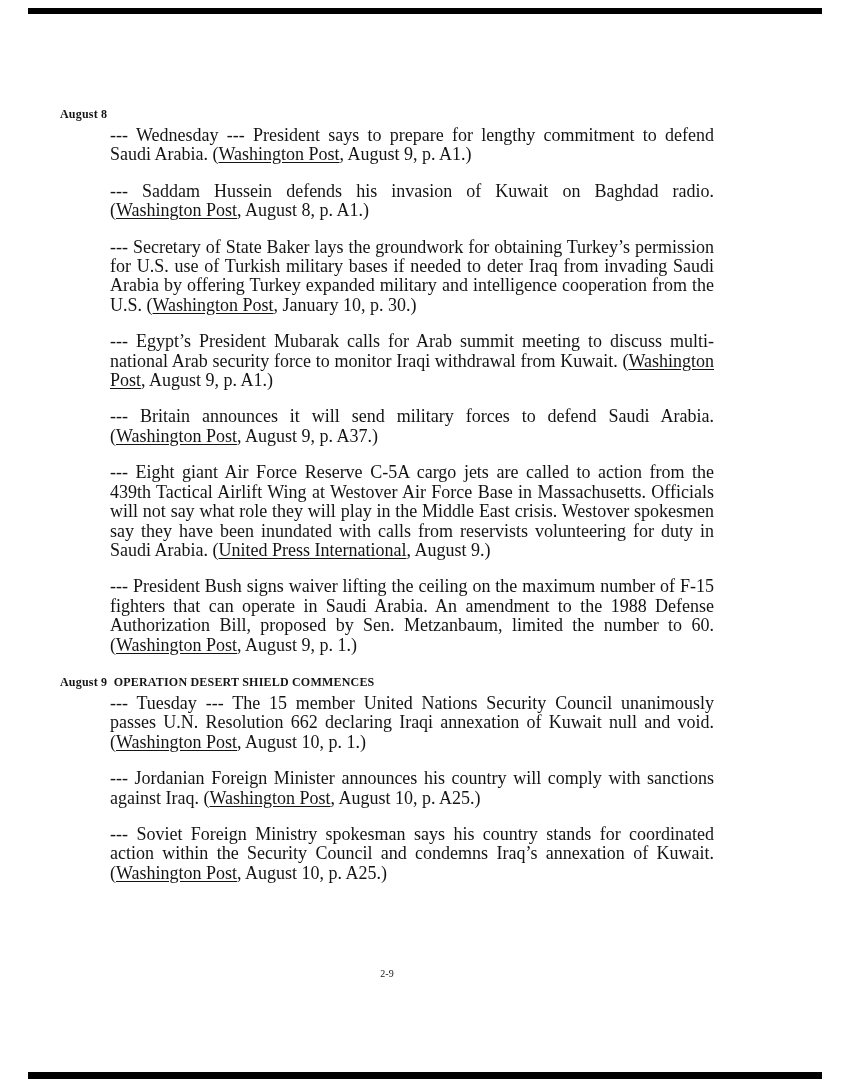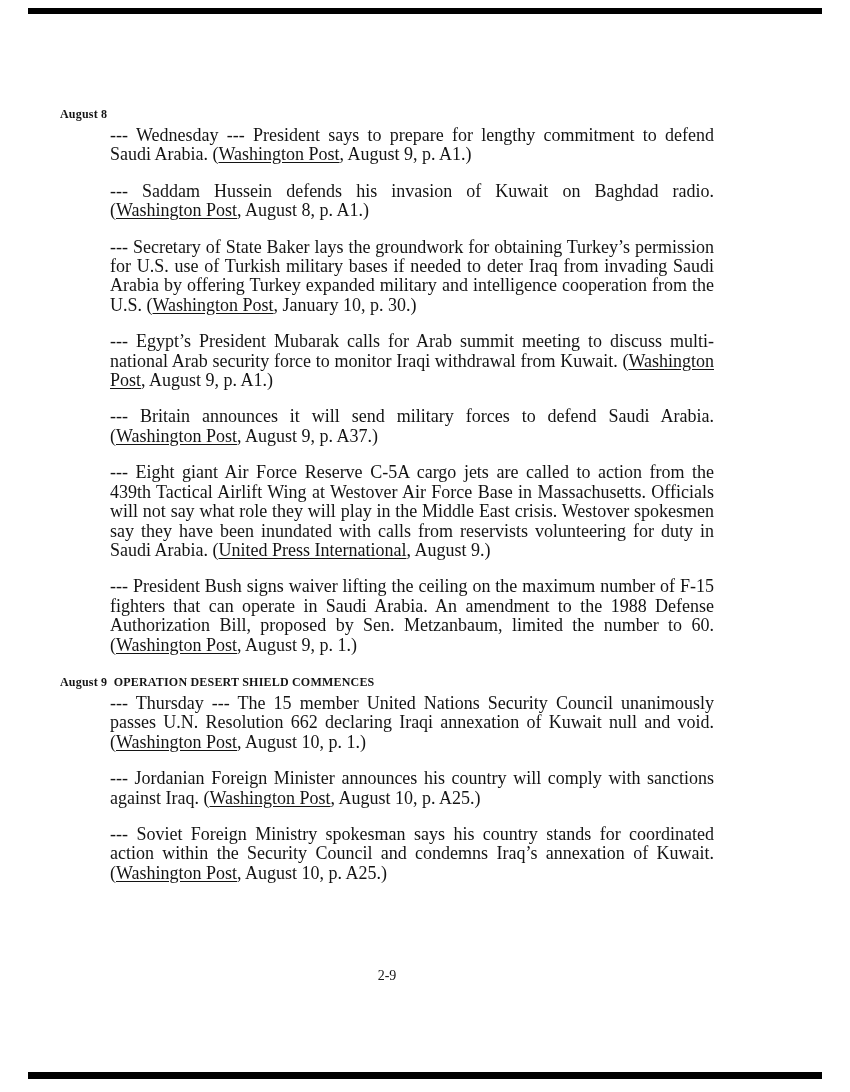--- a/index.html
+++ b/index.html
@@ -47,41 +47,41 @@
   .entry .u {
     text-decoration: underline;
     text-underline-offset: 2px;
   }
   .page-number {
     position: absolute;
     top: 968px;
     left: 60px;
     width: 654px;
     text-align: center;
-    font-size: 14px;
+    font-size: 10px;
   }
 </style>
 </head>
 <body>
 
 <div class="page">
   <div class="rule top"></div>
   <div class="content" id="sections-root">
       <div class="section">
         <div class="section-heading">August 8</div>
         <p class="entry"><span>--- Wednesday --- President says to prepare for lengthy commitment to defend Saudi Arabia. (</span><span class="u">Washington Post</span><span>, August 9, p. A1.)</span></p>
         <p class="entry"><span>--- Saddam Hussein defends his invasion of Kuwait on Baghdad radio. (</span><span class="u">Washington Post</span><span>, August 8, p. A1.)</span></p>
         <p class="entry"><span>--- Secretary of State Baker lays the groundwork for obtaining Turkey’s permission for U.S. use of Turkish military bases if needed to deter Iraq from invading Saudi Arabia by offering Turkey expanded military and intelligence cooperation from the U.S. (</span><span class="u">Washington Post</span><span>, January 10, p. 30.)</span></p>
         <p class="entry"><span>--- Egypt’s President Mubarak calls for Arab summit meeting to discuss multi-national Arab security force to monitor Iraqi withdrawal from Kuwait. (</span><span class="u">Washington Post</span><span>, August 9, p. A1.)</span></p>
         <p class="entry"><span>--- Britain announces it will send military forces to defend Saudi Arabia. (</span><span class="u">Washington Post</span><span>, August 9, p. A37.)</span></p>
         <p class="entry"><span>--- Eight giant Air Force Reserve C-5A cargo jets are called to action from the 439th Tactical Airlift Wing at Westover Air Force Base in Massachusetts. Officials will not say what role they will play in the Middle East crisis. Westover spokesmen say they have been inundated with calls from reservists volunteering for duty in Saudi Arabia. (</span><span class="u">United Press International</span><span>, August 9.)</span></p>
         <p class="entry"><span>--- President Bush signs waiver lifting the ceiling on the maximum number of F-15 fighters that can operate in Saudi Arabia. An amendment to the 1988 Defense Authorization Bill, proposed by Sen. Metzanbaum, limited the number to 60. (</span><span class="u">Washington Post</span><span>, August 9, p. 1.)</span></p>
       </div>
       <div class="section">
         <div class="section-heading">August 9  OPERATION DESERT SHIELD COMMENCES</div>
-        <p class="entry"><span>--- Thursday --- The 15 member United Nations Security Council unanimously passes U.N. Resolution 662 declaring Iraqi annexation of Kuwait null and void. (</span><span class="u">Washington Post</span><span>, August 10, p. 1.)</span></p>
+        <p class="entry"><span>--- Tuesday --- The 15 member United Nations Security Council unanimously passes U.N. Resolution 662 declaring Iraqi annexation of Kuwait null and void. (</span><span class="u">Washington Post</span><span>, August 10, p. 1.)</span></p>
         <p class="entry"><span>--- Jordanian Foreign Minister announces his country will comply with sanctions against Iraq. (</span><span class="u">Washington Post</span><span>, August 10, p. A25.)</span></p>
         <p class="entry"><span>--- Soviet Foreign Ministry spokesman says his country stands for coordinated action within the Security Council and condemns Iraq’s annexation of Kuwait. (</span><span class="u">Washington Post</span><span>, August 10, p. A25.)</span></p>
       </div>
     </div>
   <div class="page-number">2-9</div>
   <div class="rule bottom"></div>
 </div>
 
 </body></html>

